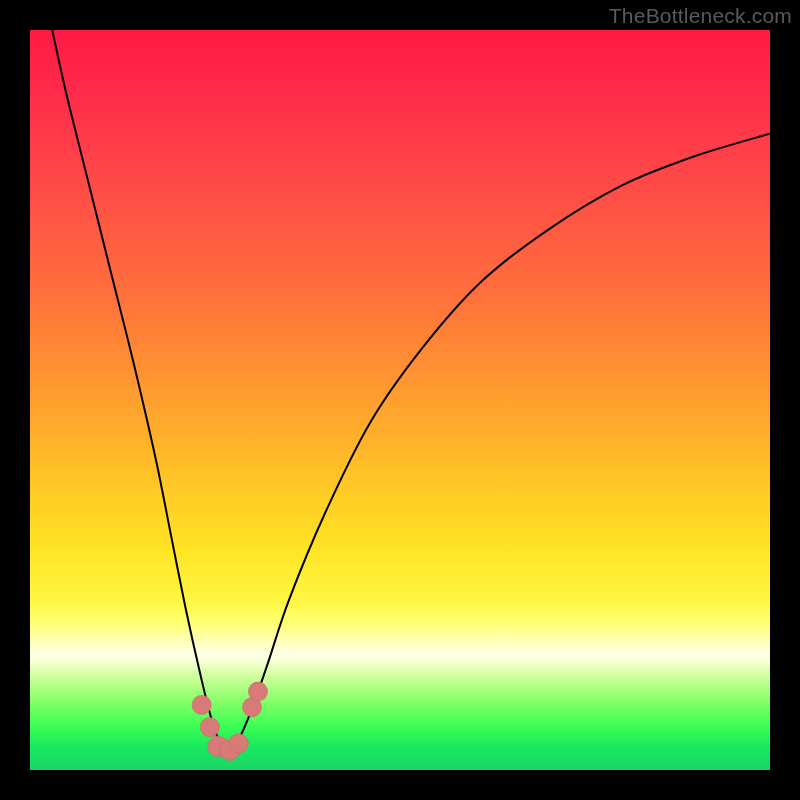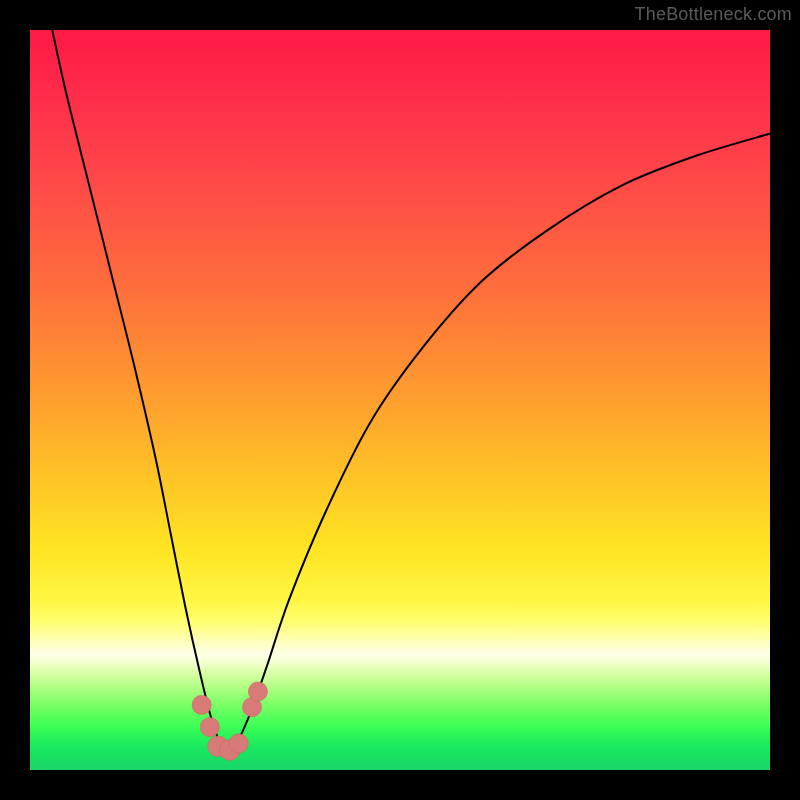--- a/index.html
+++ b/index.html
@@ -46,21 +46,21 @@
         #3dff55 94%,
         #18e85e 97%,
         #1bd569 100%
       );
   }
   .watermark {
     position: absolute;
     top: 4px;
     right: 8px;
     color: #5a5a5a;
-    font-size: 18px;
+    font-size: 21px;
     font-weight: 400;
     letter-spacing: 0.2px;
   }
   svg.curve {
     position: absolute;
     left: 0;
     top: 0;
     width: 740px;
     height: 740px;
     overflow: visible;

